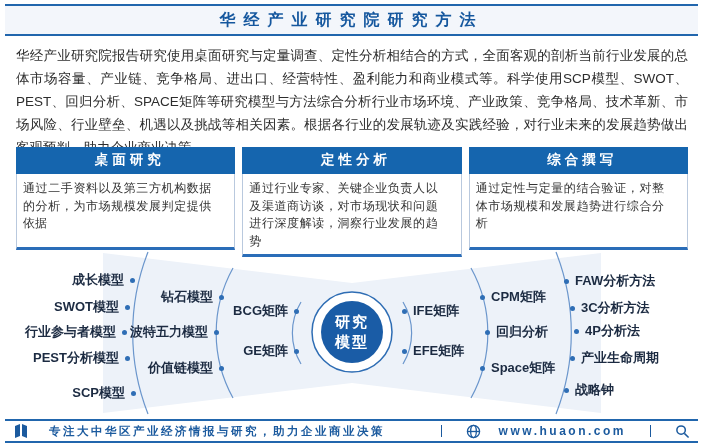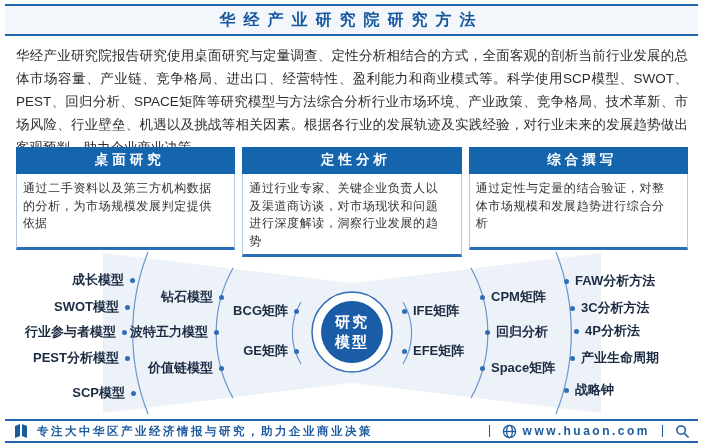--- a/index.html
+++ b/index.html
@@ -30,21 +30,21 @@
   .d-item{position:absolute;height:16px;display:flex;align-items:center;gap:6px;
     color:#1c2b42;font-size:13px;font-weight:600;white-space:nowrap;}
   .d-item .dot{width:5px;height:5px;border-radius:50%;background:#2f6eb5;flex:0 0 auto;}
   .center-label{position:absolute;left:312px;top:292px;width:80px;height:80px;
     display:flex;flex-direction:column;align-items:center;justify-content:center;
     color:#ffffff;font-size:15px;font-weight:bold;letter-spacing:2px;line-height:20px;}
 
   
   .footer{position:absolute;left:5px;right:5px;top:419px;height:20px;
     border-top:2px solid #2166ad;border-bottom:2px solid #2166ad;background:#ffffff;
-    display:flex;align-items:center;padding:0 8px;}
+    display:flex;align-items:center;padding:0 8px;gap:12px;}
   .footer .slogan{color:#1b5a9e;font-size:11.5px;font-weight:bold;letter-spacing:2.5px;margin-left:8px;}
   .footer .divider{width:1px;height:12px;background:#1b5a9e;margin:0 12px;}
   .footer .url{color:#1b5a9e;font-size:12px;font-weight:bold;letter-spacing:2.5px;margin-left:6px;}
   .footer .spacer{flex:1;}
   .icon{display:inline-flex;align-items:center;justify-content:center;}
 </style>
 </head>
 <body>
 
 <div class="page">

